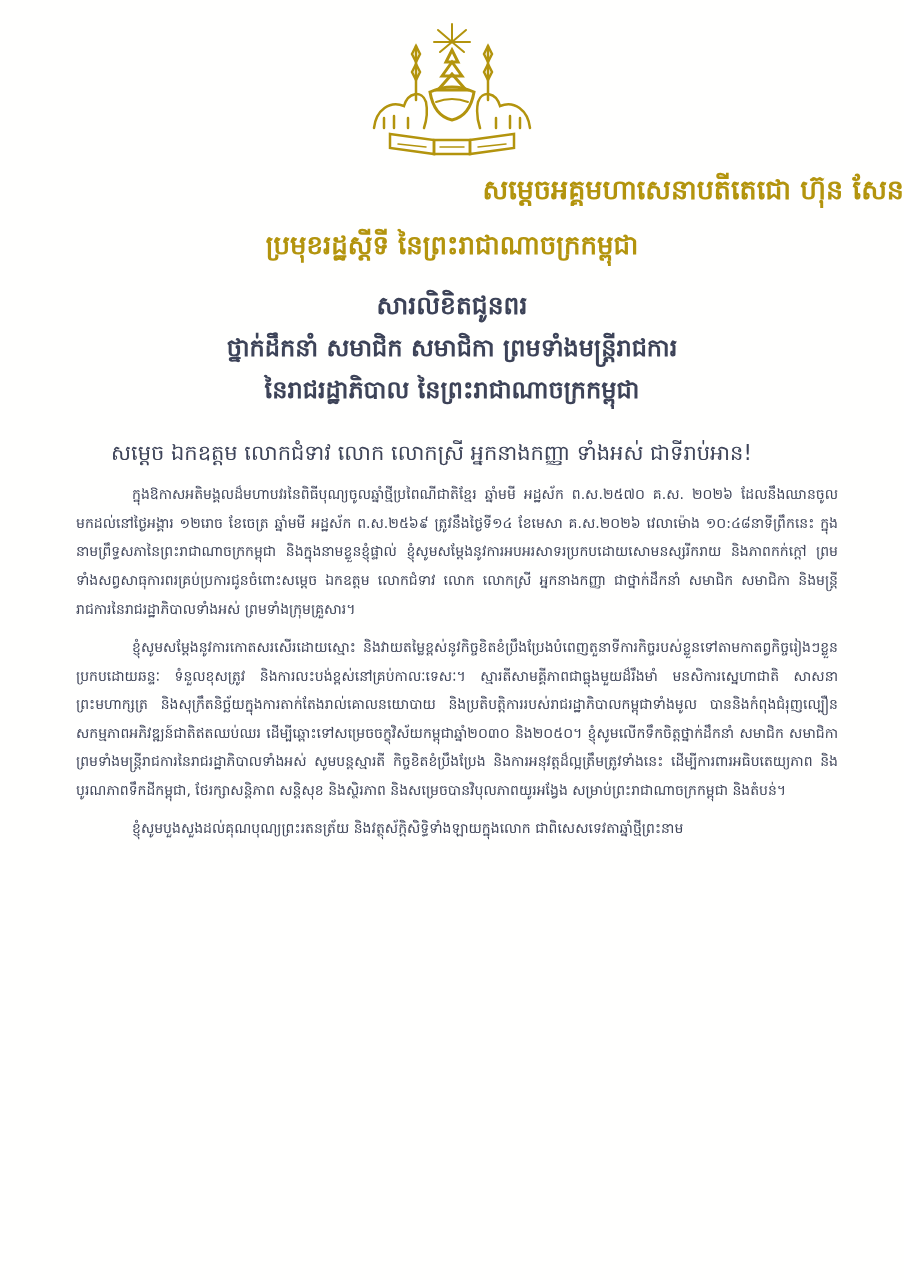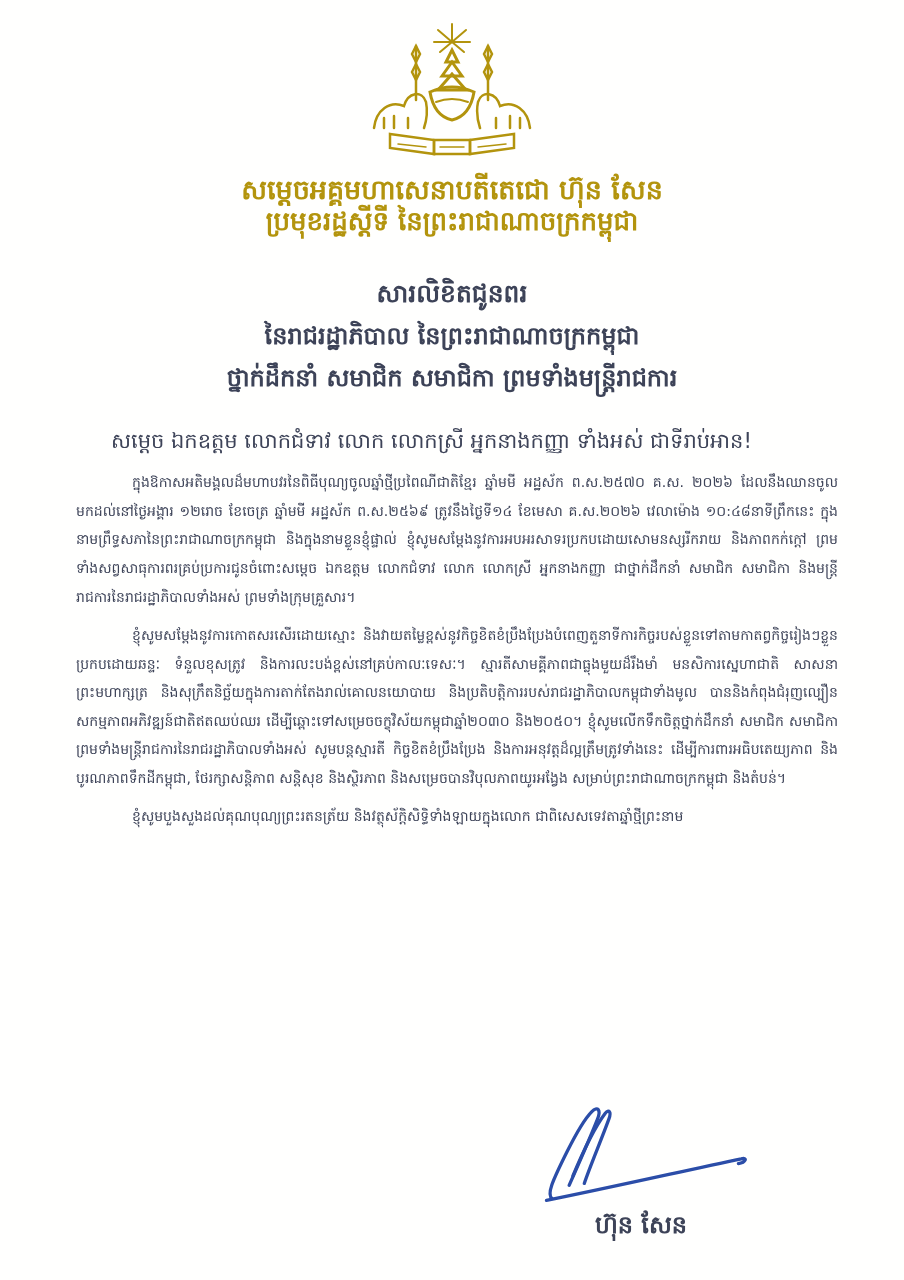--- a/index.html
+++ b/index.html
@@ -7,23 +7,23 @@
     position:relative;
     width:904px;height:1280px;
     margin:0 auto;
     background:#fffffe;
     font-family:"DejaVu Sans",sans-serif;
     color:#3d4358;
     overflow:hidden;
   }
   .crest{display:block;margin:20px auto 4px auto;}
   .gold-header{ text-align:center; color:#b3940d; font-weight:bold; }
-  .gold-line1{ font-size:27px; line-height:1.2; }
-  .gold-line2{ font-size:26px; line-height:1.2; margin-top:0; }
-  .title-block{ margin-top:34px; text-align:center; font-weight:bold; }
+  .gold-line1{ font-size:27px; line-height:1.2;text-align:right; }
+  .gold-line2{ font-size:26px; line-height:1.2; margin-top:24px; }
+  .title-block{ margin-top:22px; text-align:center; font-weight:bold; }
   .title-line{ font-size:24px; line-height:1.75; }
   .title-line.first{ font-size:25px; }
   .body-block{ padding:0 66px 0 76px; }
   .salutation{ margin-top:28px; font-size:21px; font-weight:500;margin-left:35px; }
   p.para{
     margin:10px 0 0 0;
     font-size:14px;
     line-height:2.04;
     text-align:justify;
     text-indent:56px;
@@ -90,38 +90,30 @@
     <line x1="146" y1="127" x2="174" y2="124" stroke-width="1.5"></line>
   </svg>
 
   <div class="gold-header">
     <div class="gold-line1">សម្តេចអគ្គមហាសេនាបតីតេជោ ហ៊ុន សែន</div>
     <div class="gold-line2">ប្រមុខរដ្ឋស្តីទី នៃព្រះរាជាណាចក្រកម្ពុជា</div>
   </div>
 
   <div class="title-block">
     <div class="title-line first">សារលិខិតជូនពរ</div>
+    <div class="title-line">ថ្នាក់ដឹកនាំ សមាជិក សមាជិកា ព្រមទាំងមន្ត្រីរាជការ</div>
     <div class="title-line">នៃរាជរដ្ឋាភិបាល នៃព្រះរាជាណាចក្រកម្ពុជា</div>
-    <div class="title-line">ថ្នាក់ដឹកនាំ សមាជិក សមាជិកា ព្រមទាំងមន្ត្រីរាជការ</div>
   </div>
 
   <div class="body-block">
 
     <div class="salutation">សម្តេច ឯកឧត្តម លោកជំទាវ លោក លោកស្រី អ្នកនាងកញ្ញា ទាំងអស់ ជាទីរាប់អាន!</div>
 
     <p class="para">ក្នុងឱកាសអតិមង្គលដ៏មហាបវរនៃពិធីបុណ្យចូលឆ្នាំថ្មីប្រពៃណីជាតិខ្មែរ ឆ្នាំមមី អដ្ឋស័ក ព.ស.២៥៧០ គ.ស. ២០២៦ ដែលនឹងឈានចូលមកដល់នៅថ្ងៃអង្គារ ១២រោច ខែចេត្រ ឆ្នាំមមី អដ្ឋស័ក ព.ស.២៥៦៩ ត្រូវនឹងថ្ងៃទី១៤ ខែមេសា គ.ស.២០២៦ វេលាម៉ោង ១០:៤៨នាទីព្រឹកនេះ ក្នុងនាមព្រឹទ្ធសភានៃព្រះរាជាណាចក្រកម្ពុជា និងក្នុងនាមខ្លួនខ្ញុំផ្ទាល់ ខ្ញុំសូមសម្តែងនូវការអបអរសាទរប្រកបដោយសោមនស្សរីករាយ និងភាពកក់ក្តៅ ព្រមទាំងសព្វសាធុការពរគ្រប់ប្រការជូនចំពោះសម្តេច ឯកឧត្តម លោកជំទាវ លោក លោកស្រី អ្នកនាងកញ្ញា ជាថ្នាក់ដឹកនាំ សមាជិក សមាជិកា និងមន្ត្រីរាជការនៃរាជរដ្ឋាភិបាលទាំងអស់ ព្រមទាំងក្រុមគ្រួសារ។</p>
 
     <p class="para">ខ្ញុំសូមសម្តែងនូវការកោតសរសើរដោយស្មោះ និងវាយតម្លៃខ្ពស់នូវកិច្ចខិតខំប្រឹងប្រែងបំពេញតួនាទីការកិច្ចរបស់ខ្លួនទៅតាមកាតព្វកិច្ចរៀងៗខ្លួន ប្រកបដោយឆន្ទៈ ទំនួលខុសត្រូវ និងការលះបង់ខ្ពស់នៅគ្រប់កាលៈទេសៈ។ ស្មារតីសាមគ្គីភាពជាធ្លុងមួយដ៏រឹងមាំ មនសិការស្នេហាជាតិ សាសនា ព្រះមហាក្សត្រ និងសុក្រឹតនិច្ឆ័យក្នុងការតាក់តែងរាល់គោលនយោបាយ និងប្រតិបត្តិការរបស់រាជរដ្ឋាភិបាលកម្ពុជាទាំងមូល បាននិងកំពុងជំរុញល្បឿនសកម្មភាពអភិវឌ្ឍន៍ជាតិឥតឈប់ឈរ ដើម្បីឆ្ពោះទៅសម្រេចចក្ខុវិស័យកម្ពុជាឆ្នាំ២០៣០ និង២០៥០។ ខ្ញុំសូមលើកទឹកចិត្តថ្នាក់ដឹកនាំ សមាជិក សមាជិកា ព្រមទាំងមន្ត្រីរាជការនៃរាជរដ្ឋាភិបាលទាំងអស់ សូមបន្តស្មារតី កិច្ចខិតខំប្រឹងប្រែង និងការអនុវត្តដ៏ល្អត្រឹមត្រូវទាំងនេះ ដើម្បីការពារអធិបតេយ្យភាព និងបូរណភាពទឹកដីកម្ពុជា, ថែរក្សាសន្តិភាព សន្តិសុខ និងស្ថិរភាព និងសម្រេចបានវិបុលភាពយូរអង្វែង សម្រាប់ព្រះរាជាណាចក្រកម្ពុជា និងតំបន់។</p>
 
     <p class="para"><span>ខ្ញុំសូមបួងសួងដល់គុណបុណ្យព្រះរតនត្រ័យ និងវត្ថុស័ក្តិសិទ្ធិទាំងឡាយក្នុងលោក ជាពិសេសទេវតាឆ្នាំថ្មីព្រះនាម </span></p>
 
   </div>
 
-  <div class="sig-wrap">
-    <svg class="sig-svg" width="260" height="104" viewBox="0 0 260 110" fill="none" stroke="#2b4da8" stroke-width="3.5" stroke-linecap="round">
-      <path d="M36,100 C30,96 36,82 52,50 C60,34 70,16 78,8 C84,2 88,6 84,16 C76,36 62,68 54,86"></path>
-      <path d="M58,76 C68,52 80,26 92,10 C96,5 99,8 96,16 C88,38 76,66 70,84"></path>
-      <path d="M30,102 C90,90 170,72 236,58 C243,56 241,62 233,63"></path>
-    </svg>
-    <div class="sig-name">ហ៊ុន សែន</div>
-  </div>
 
 </div>
 
 </body></html>

